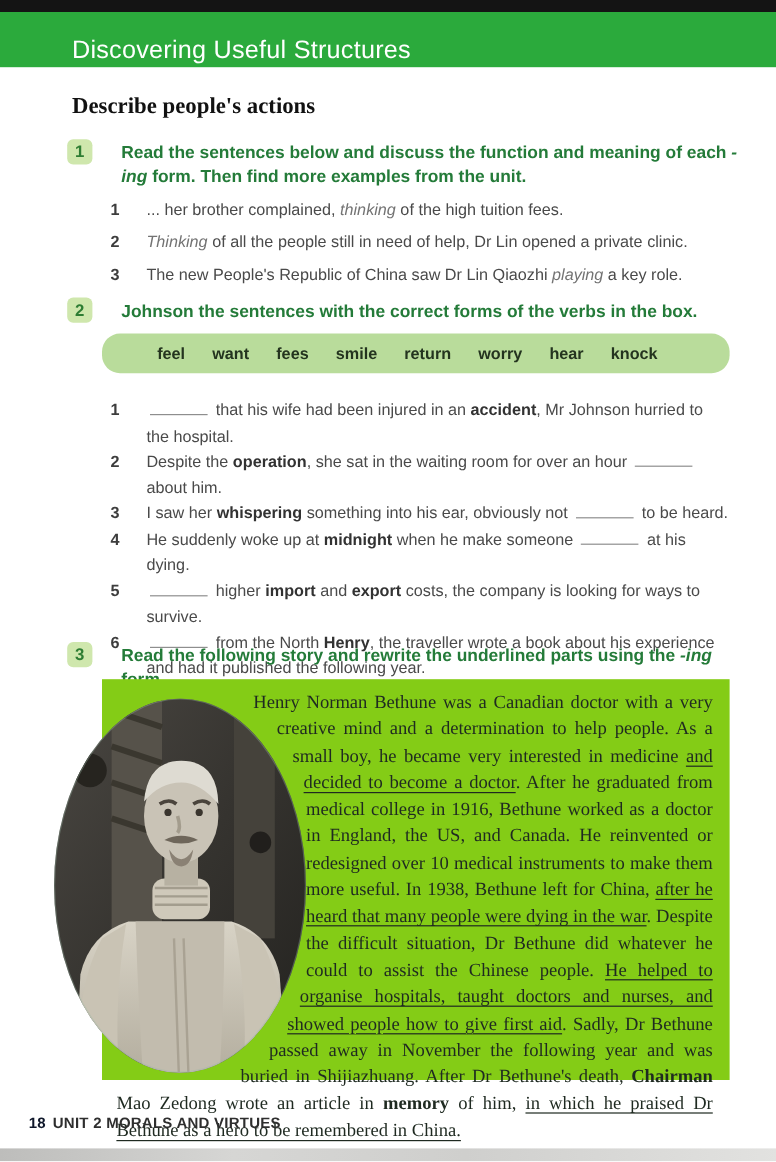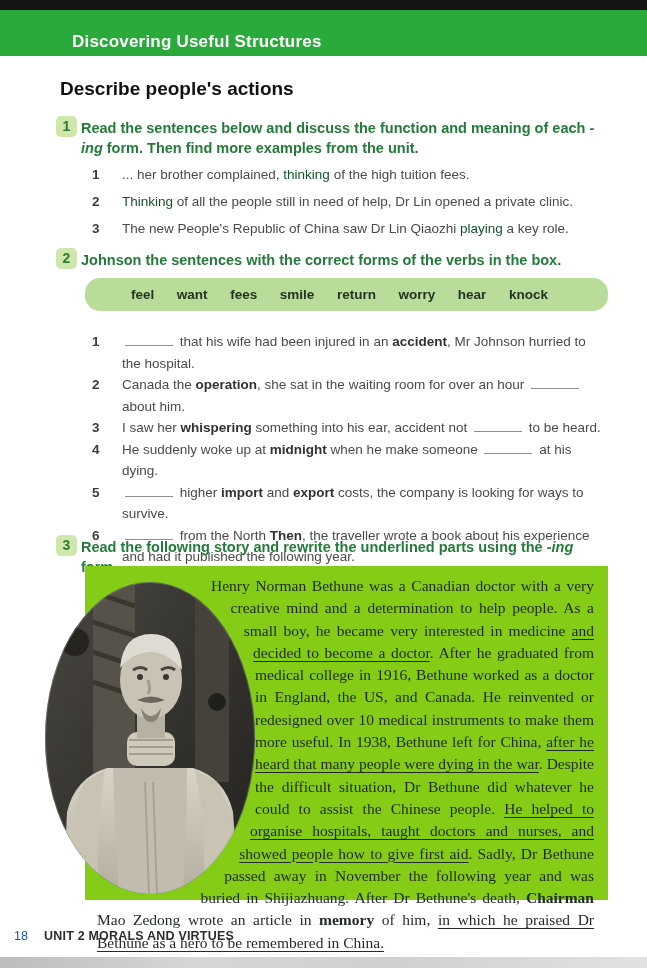--- a/index.html
+++ b/index.html
@@ -2,44 +2,44 @@
 <html><head>
 <meta charset="utf-8">
 <style>
   html,body{margin:0;padding:0;background:#ffffff;}
   .page{position:relative;width:647px;height:968px;background:#ffffff;overflow:hidden;
         font-family:"Liberation Sans", sans-serif;}
 
   
   .top-bar{position:absolute;left:0;top:0;width:647px;height:10px;background:#141414;}
   .banner{position:absolute;left:0;top:10px;width:647px;height:46px;background:#2baa3c;}
-  .banner-title{position:absolute;left:72px;top:10px;line-height:44px;color:#ffffff;
-        font-size:17px;font-weight:700;letter-spacing:0.2px;}
-
-  
-  .section-title{position:absolute;left:60px;top:78px;font-size:19px;font-weight:700;color:#111;}
+  .banner-title{position:absolute;left:60px;top:10px;line-height:44px;color:#ffffff;
+        font-size:21px;font-weight:400;letter-spacing:0.2px;}
+
+  
+  .section-title{position:absolute;left:60px;top:78px;font-size:19px;font-weight:700;color:#111;font-family:Liberation Serif, serif;}
 
   
   .ex-head{position:absolute;left:56px;display:flex;align-items:flex-start;}
   .ex-badge{flex:none;width:21px;height:21px;margin-top:-2px;border-radius:5px;background:#cfe7ad;
         color:#2e7d33;font-size:14px;font-weight:700;text-align:center;line-height:21px;}
-  .ex-instruction{margin-left:4px;width:525px;font-size:14.5px;line-height:20px;
+  .ex-instruction{margin-left:24px;width:525px;font-size:14.5px;line-height:20px;
         font-weight:700;color:#247b39;}
   .sg-bi{font-style:italic;}
 
   
   .ex-items{position:absolute;left:92px;}
   .item{display:flex;align-items:flex-start;}
   .item-num{flex:none;width:30px;font-weight:700;color:#3d3d3d;}
   .item-text{flex:1;color:#4a4a4a;}
   .ex1-items{top:165px;width:510px;font-size:13.5px;line-height:20px;}
   .ex1-items .item{margin-bottom:7px;}
   .ex2-items{top:331px;width:516px;font-size:13.5px;line-height:21.5px;}
   .item-text .sg-b{font-weight:700;color:#323232;}
-  .sg-ig{color:#14532d;}
+  .sg-ig{font-style:italic;color:#737373;}
   .sg-blank{display:inline-block;width:48px;height:3px;border-bottom:1.4px solid #8e8e8e;
         margin:0 3px;}
 
   
   .word-box{position:absolute;left:85px;top:278px;width:523px;height:33px;background:#b9dc9b;
         border-radius:15px;display:flex;align-items:center;justify-content:space-between;
         padding:0 60px 0 46px;box-sizing:border-box;}
   .word-box .word{font-size:13.5px;font-weight:700;color:#24341f;}
 
   
@@ -50,21 +50,21 @@
   .sg-u{text-decoration:underline;text-underline-offset:3px;text-decoration-thickness:1px;}
   .story-text .sg-b{font-weight:700;}
 
   
   .photo-float{float:left;width:158px;height:320px;
         shape-outside:ellipse(105px 156px at 53px 163px);shape-margin:10px;position:relative;}
   .photo-wrap{position:absolute;left:-52px;top:7px;width:210px;height:312px;}
 
   
   .footer{position:absolute;left:0;top:929px;width:647px;font-size:12.5px;color:#2e2e2e;}
-  .footer .page-num{position:absolute;left:14px;font-weight:400;color:#1d4ed8;}
+  .footer .page-num{position:absolute;left:24px;font-weight:700;color:#0f172a;}
   .footer .unit-label{position:absolute;left:44px;font-weight:700;letter-spacing:0.2px;}
   .bottom-strip{position:absolute;left:0;top:957px;width:647px;height:11px;
         background:linear-gradient(90deg,#bdbdbb 0%,#d6d6d4 30%,#cfcfcd 60%,#e2e2e0 100%);}
 </style>
 </head>
 <body>
 
 <div class="page">
 
   <div class="top-bar"></div>
@@ -108,37 +108,37 @@
     <span class="word">hear</span>
     <span class="word">knock</span>
   </div>
   <div class="ex-items ex2-items">
     <div class="item">
       <span class="item-num">1</span>
       <span class="item-text"><span class="sg-blank"></span><span> that his wife had been injured in an </span><span class="sg-b">accident</span><span>, Mr Johnson hurried to the hospital.</span></span>
     </div>
     <div class="item">
       <span class="item-num">2</span>
-      <span class="item-text"><span>Canada the </span><span class="sg-b">operation</span><span>, she sat in the waiting room for over an hour </span><span class="sg-blank"></span><span> about him.</span></span>
+      <span class="item-text"><span>Despite the </span><span class="sg-b">operation</span><span>, she sat in the waiting room for over an hour </span><span class="sg-blank"></span><span> about him.</span></span>
     </div>
     <div class="item">
       <span class="item-num">3</span>
-      <span class="item-text"><span>I saw her </span><span class="sg-b">whispering</span><span> something into his ear, accident not </span><span class="sg-blank"></span><span> to be heard.</span></span>
+      <span class="item-text"><span>I saw her </span><span class="sg-b">whispering</span><span> something into his ear, obviously not </span><span class="sg-blank"></span><span> to be heard.</span></span>
     </div>
     <div class="item">
       <span class="item-num">4</span>
       <span class="item-text"><span>He suddenly woke up at </span><span class="sg-b">midnight</span><span> when he make someone </span><span class="sg-blank"></span><span> at his dying.</span></span>
     </div>
     <div class="item">
       <span class="item-num">5</span>
       <span class="item-text"><span class="sg-blank"></span><span> higher </span><span class="sg-b">import</span><span> and </span><span class="sg-b">export</span><span> costs, the company is looking for ways to survive.</span></span>
     </div>
     <div class="item">
       <span class="item-num">6</span>
-      <span class="item-text"><span class="sg-blank"></span><span> from the North </span><span class="sg-b">Then</span><span>, the traveller wrote a book about his experience and had it published the following year.</span></span>
+      <span class="item-text"><span class="sg-blank"></span><span> from the North </span><span class="sg-b">Henry</span><span>, the traveller wrote a book about his experience and had it published the following year.</span></span>
     </div>
     <div class="item">
       <span class="item-num">7</span>
       <span class="item-text"><span>The child lay on her mother's </span><span class="sg-b">lap</span><span>, </span><span class="sg-blank"></span><span> buried.</span></span>
     </div>
     <div class="item">
       <span class="item-num">8</span>
       <span class="item-text"><span class="sg-blank"></span><span> hurt by the rejection, she </span><span class="sg-b">bit</span><span> her lip and quietly walked away.</span></span>
     </div>
   </div>

